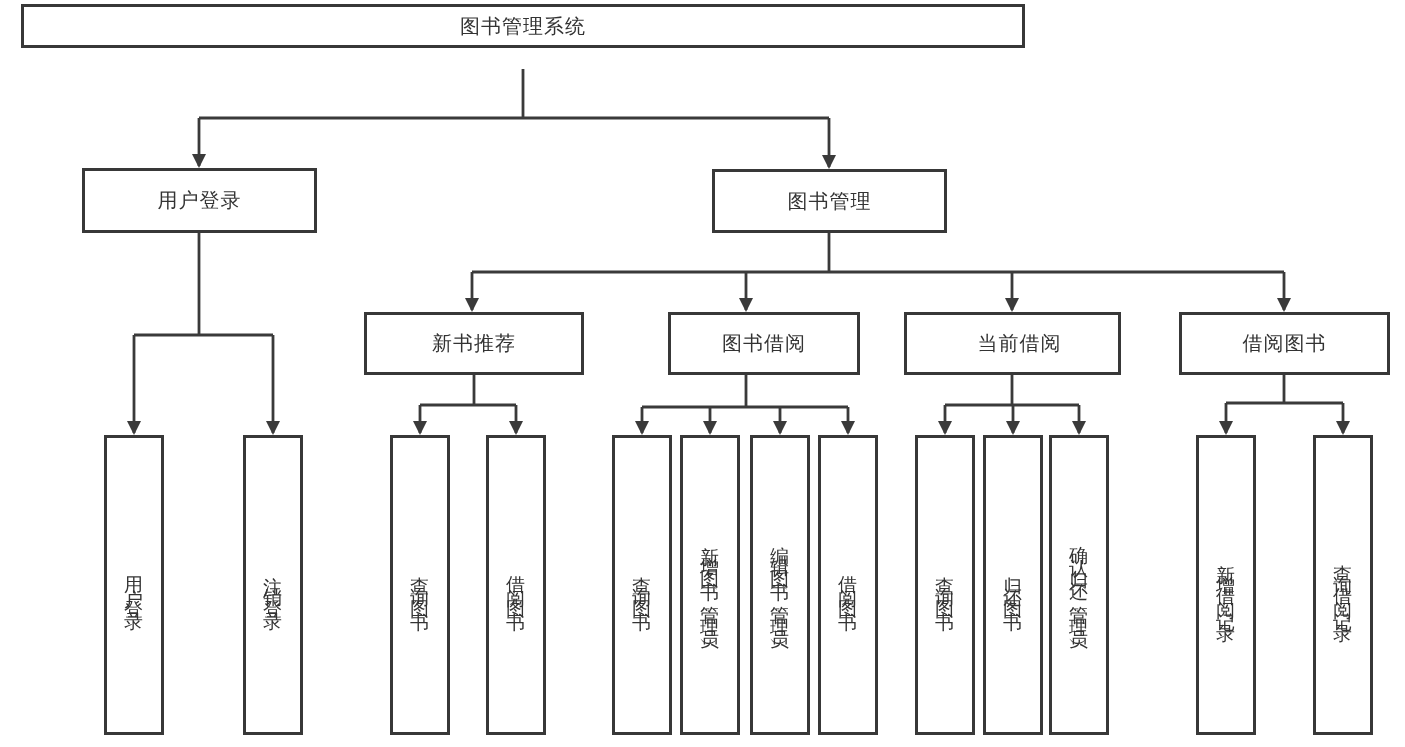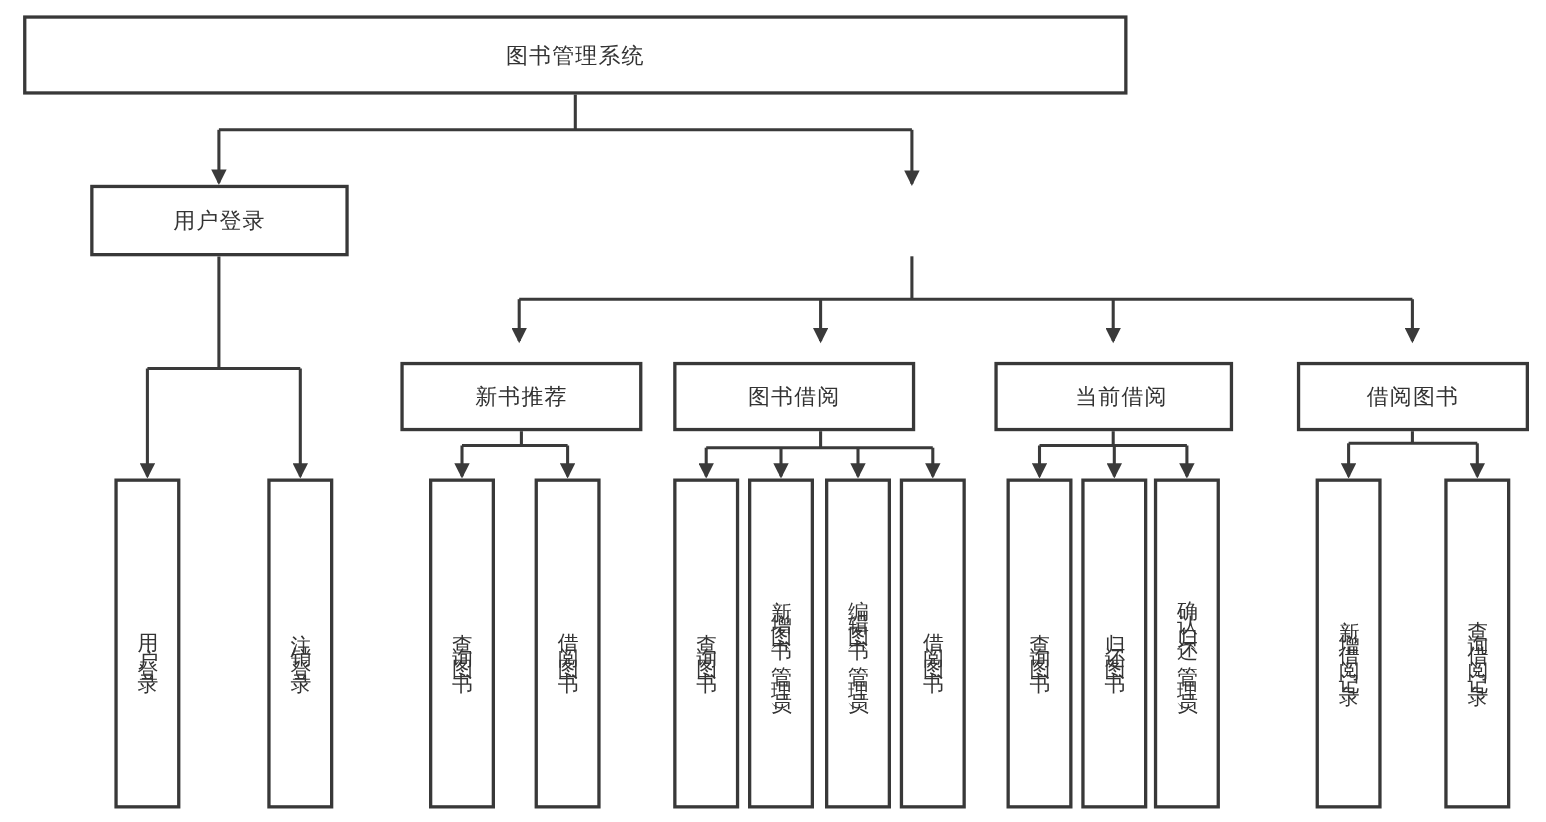--- a/index.html
+++ b/index.html
@@ -26,26 +26,26 @@
     box-sizing: border-box;
     border: 3px solid var(--border);
     background: var(--bg);
     display: flex; align-items: center; justify-content: center;
     color: var(--text);
     font-size: 20px;
     letter-spacing: 1px;
     white-space: nowrap;
   }
   
-  .root       { left: 21px;   top: 14px;  width: 1004px; height: 72px; }
+  .root       { left: 21px;   top: 4px;  width: 1004px; height: 44px; }
   .n-login    { left: 82px;   top: 168px; width: 235px;  height: 65px; }
   .n-bookmgmt { left: 712px;  top: 169px; width: 235px;  height: 64px; }
-  .n-l3       { top: 312px; height: 63px; margin-top: 17px; }
+  .n-l3       { top: 312px; height: 63px; }
   .n-recommend{ left: 364px;  width: 220px; }
-  .n-borrow   { left: 612px;  width: 220px; text-align: center; }
+  .n-borrow   { left: 668px;  width: 192px; text-align: center; }
   .n-current  { left: 904px;  width: 217px; padding-left: 14px; }
   .n-records  { left: 1179px; width: 211px; }
 
   
   .leaf { top: 435px; width: 60px; height: 300px; }
   .leaf .v {
     writing-mode: vertical-lr;
     text-orientation: mixed;
     font-size: 19px;
     letter-spacing: 12px;
@@ -124,20 +124,21 @@
 
     <line x1="1284" y1="375" x2="1284" y2="403"></line>
     <line x1="1226" y1="403" x2="1343" y2="403"></line>
     <line x1="1226" y1="403" x2="1226" y2="433" marker-end="url(#arw)"></line>
     <line x1="1343" y1="403" x2="1343" y2="433" marker-end="url(#arw)"></line>
   </svg>
 
   <div class="node root">图书管理系统</div>
 
   <div class="node n-login">用户登录</div>
+  <div class="node n-bookmgmt">图书管理</div>
 
   <div class="node n-l3 n-recommend">新书推荐</div>
   <div class="node n-l3 n-borrow">图书借阅</div>
   <div class="node n-l3 n-current">当前借阅</div>
   <div class="node n-l3 n-records">借阅图书</div>
 
   <div class="node leaf l1">
     <span class="v">用户登录</span>
     </div>
   <div class="node leaf l2">

